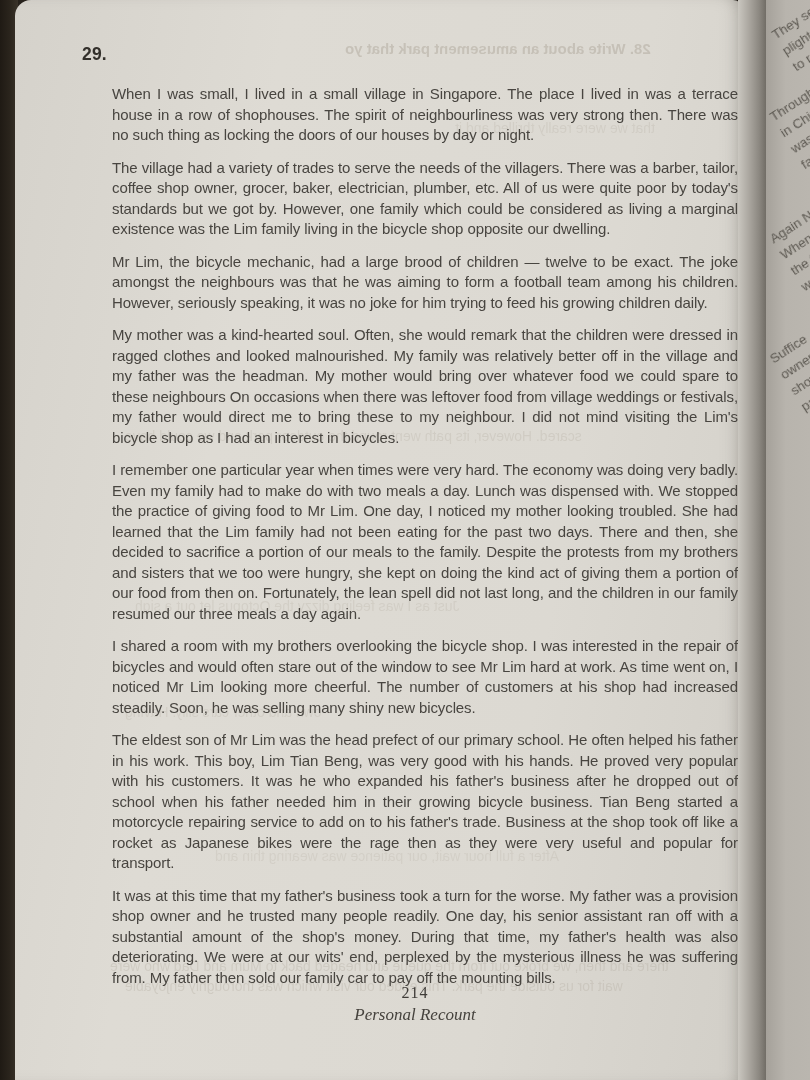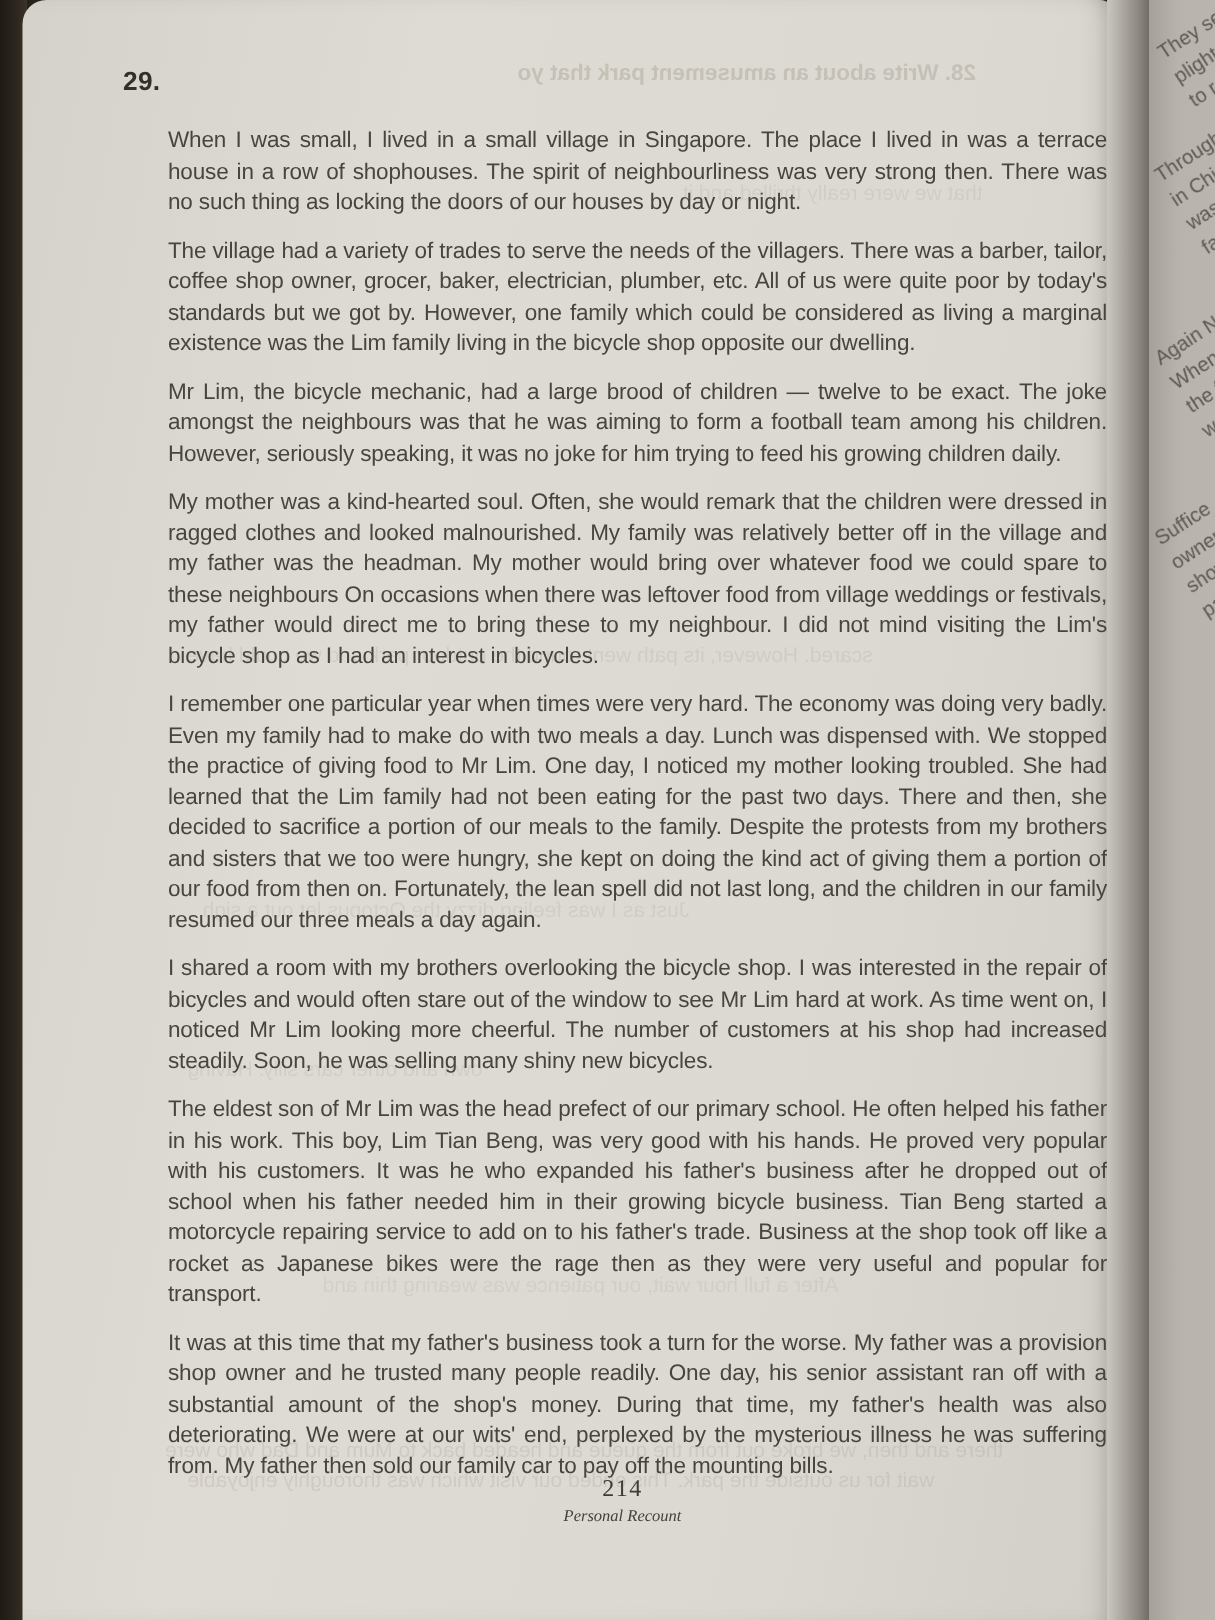--- a/index.html
+++ b/index.html
@@ -12,21 +12,21 @@
     border-top-left-radius:16px;border-top-right-radius:10px;
     box-shadow:inset -14px 0 18px -12px rgba(90,85,78,.55);}
   .heading{position:absolute;top:44px;left:67px;display:flex;gap:15px;
     font-size:17.5px;font-weight:bold;color:#33302b;letter-spacing:.2px;align-items:center;}
   .paras{position:absolute;top:84px;left:97px;width:626px;color:#484540;
     font-size:15px;line-height:20.5px;text-align:justify;letter-spacing:-.1px;}
   .paras p{margin:0 0 12px 0;}
   .footer{position:absolute;top:984px;left:320px;width:160px;text-align:center;
     font-family:"Liberation Serif","DejaVu Serif",serif;color:#3f3c38;}
   .footer .num{font-size:16px;letter-spacing:1px;}
-  .footer .sec{font-size:11px;font-style:italic;margin-top:3px;color:#45423d;}
+  .footer .sec{font-size:17px;font-style:italic;margin-top:3px;color:#45423d;}
   .bleed{position:absolute;transform:scaleX(-1);color:#a79f92;white-space:nowrap;
     font-size:14px;filter:blur(.4px);pointer-events:none;}
   .fore-edge{position:absolute;left:738px;top:0;width:28px;height:1080px;
     background:linear-gradient(90deg,#cac7c0 0%,#aaa69f 40%,#8c8881 75%,#716d66 100%);}
   .next-page{position:absolute;left:766px;top:0;width:44px;height:1080px;overflow:hidden;
     background:linear-gradient(90deg,#a5a19a 0%,#b8b4ad 45%,#bab6af 100%);}
   .frag{position:absolute;transform:rotate(-33deg);transform-origin:left top;
     color:#5d5952;font-size:13.5px;line-height:19px;white-space:nowrap;
     filter:blur(.3px);}
 </style>

